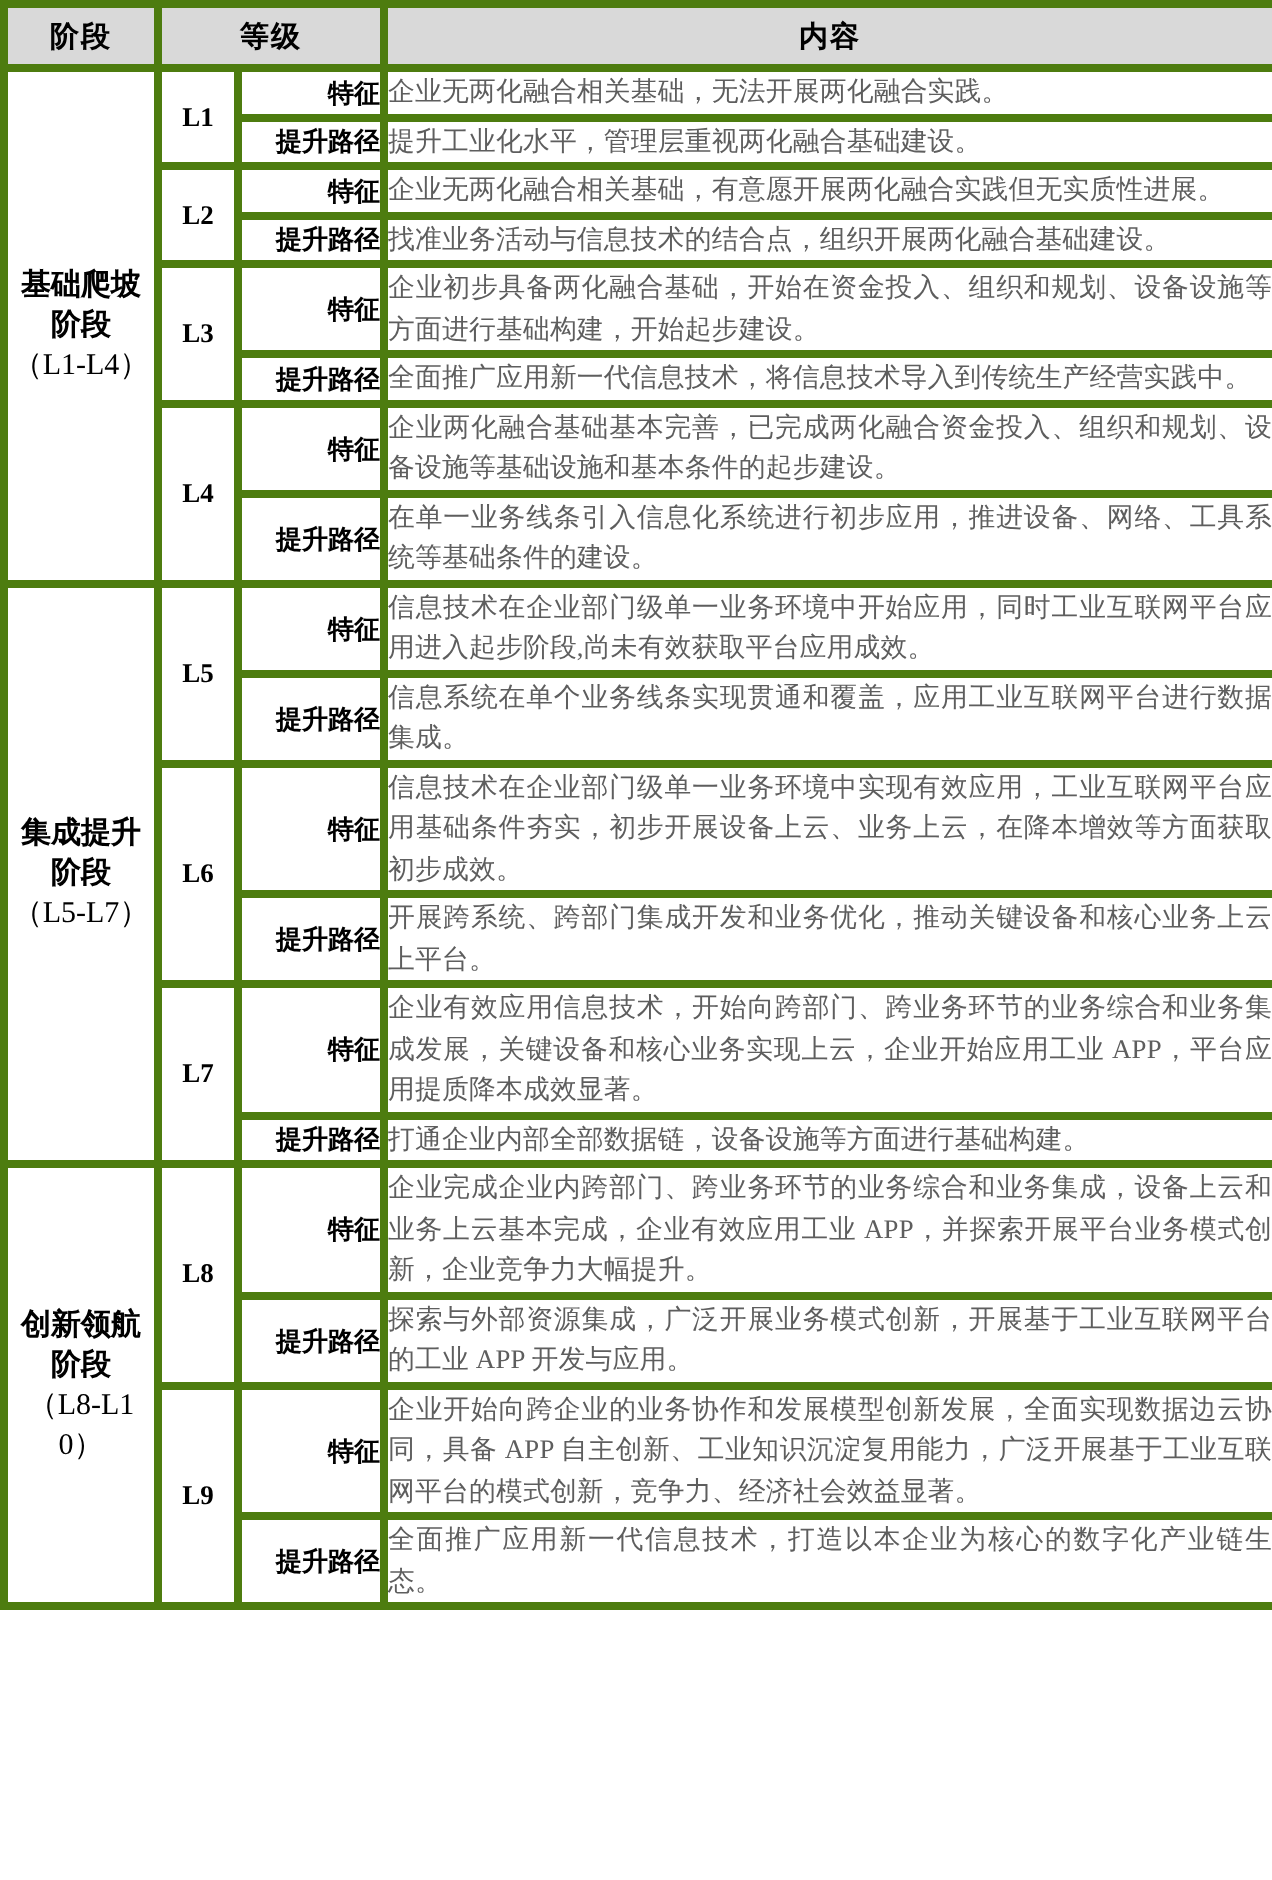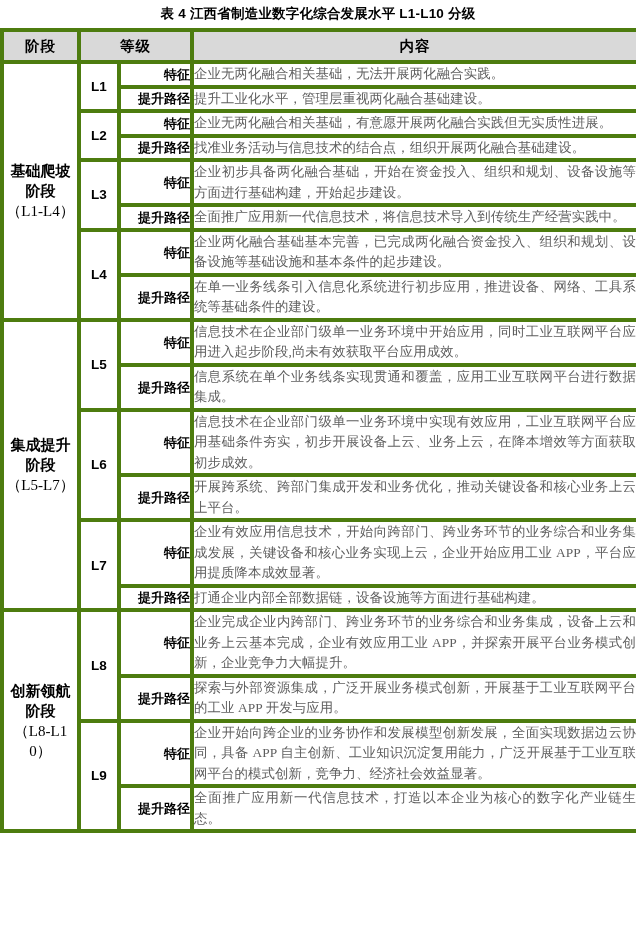--- a/index.html
+++ b/index.html
@@ -70,21 +70,21 @@
     line-height: 20px;
     padding: 2px 1px;
     word-break: break-all;
   }
   td.stage .rng {
     font-family: "Liberation Serif", "DejaVu Serif", serif;
     font-weight: normal;
   }
   td.level {
     text-align: center;
-    font-family: Liberation Sans, sans-serif;
+    font-family: Liberation Serif, serif;
     font-size: 13.5px;
     font-weight: bold;
     color: #000;
   }
   td.kind {
     text-align: right;
     font-family: "Liberation Sans", "DejaVu Sans", sans-serif;
     font-size: 13px;
     font-weight: bold;
     color: #000;
@@ -102,21 +102,20 @@
     text-justify: inter-ideograph;
     letter-spacing: 0.1px;
     margin-left: 28px;
   }
 </style>
 </head>
 <body>
 
 <div class="page">
 
-  <div class="table-title">表 4  江西省制造业数字化综合发展水平 L1-L10 分级</div>
 
   <table class="grid">
     <colgroup>
       <col class="c-stage">
         <col class="c-level">
         <col class="c-kind">
         <col class="c-body">
     </colgroup>
     <thead>
       <tr>

